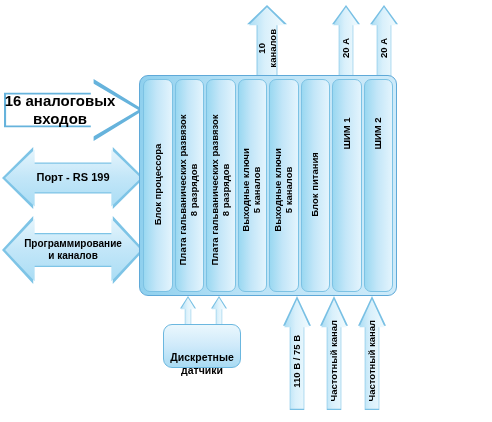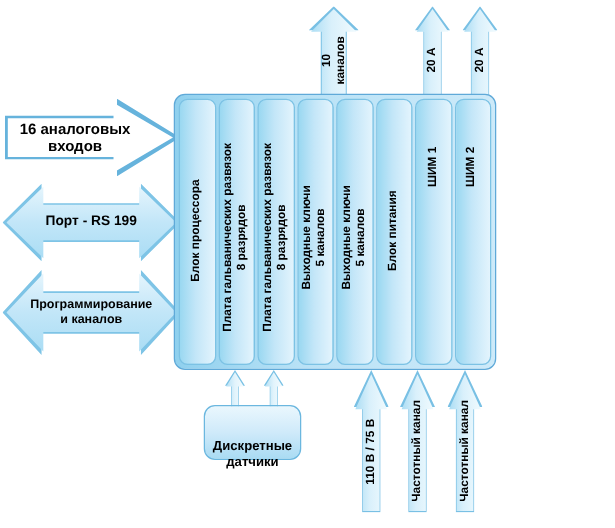--- a/index.html
+++ b/index.html
@@ -156,21 +156,21 @@
   }
 </style>
 </head>
 <body>
 
 <div id="canvas">
 
   <div class="arrow ar-right" style="left:4px; top:79px; width:140px; height:62px;">
     <div class="shape outline"></div>
     <div class="shape inner"></div>
-    <div class="txt" style="margin-right:28px; font-size:12px;">16 аналоговых входов</div>
+    <div class="txt" style="margin-right:28px; font-size:15px;">16 аналоговых входов</div>
   </div>
 
   <div class="arrow ar-double" style="left:2px; top:147px; width:142px; height:62px;">
     <div class="shape outline"></div>
     <div class="shape inner"></div>
     <div class="txt" style="font-size:11px;">Порт - RS 199</div>
   </div>
 
   <div class="arrow ar-double" style="left:2px; top:216px; width:142px; height:68px;">
     <div class="shape outline"></div>

